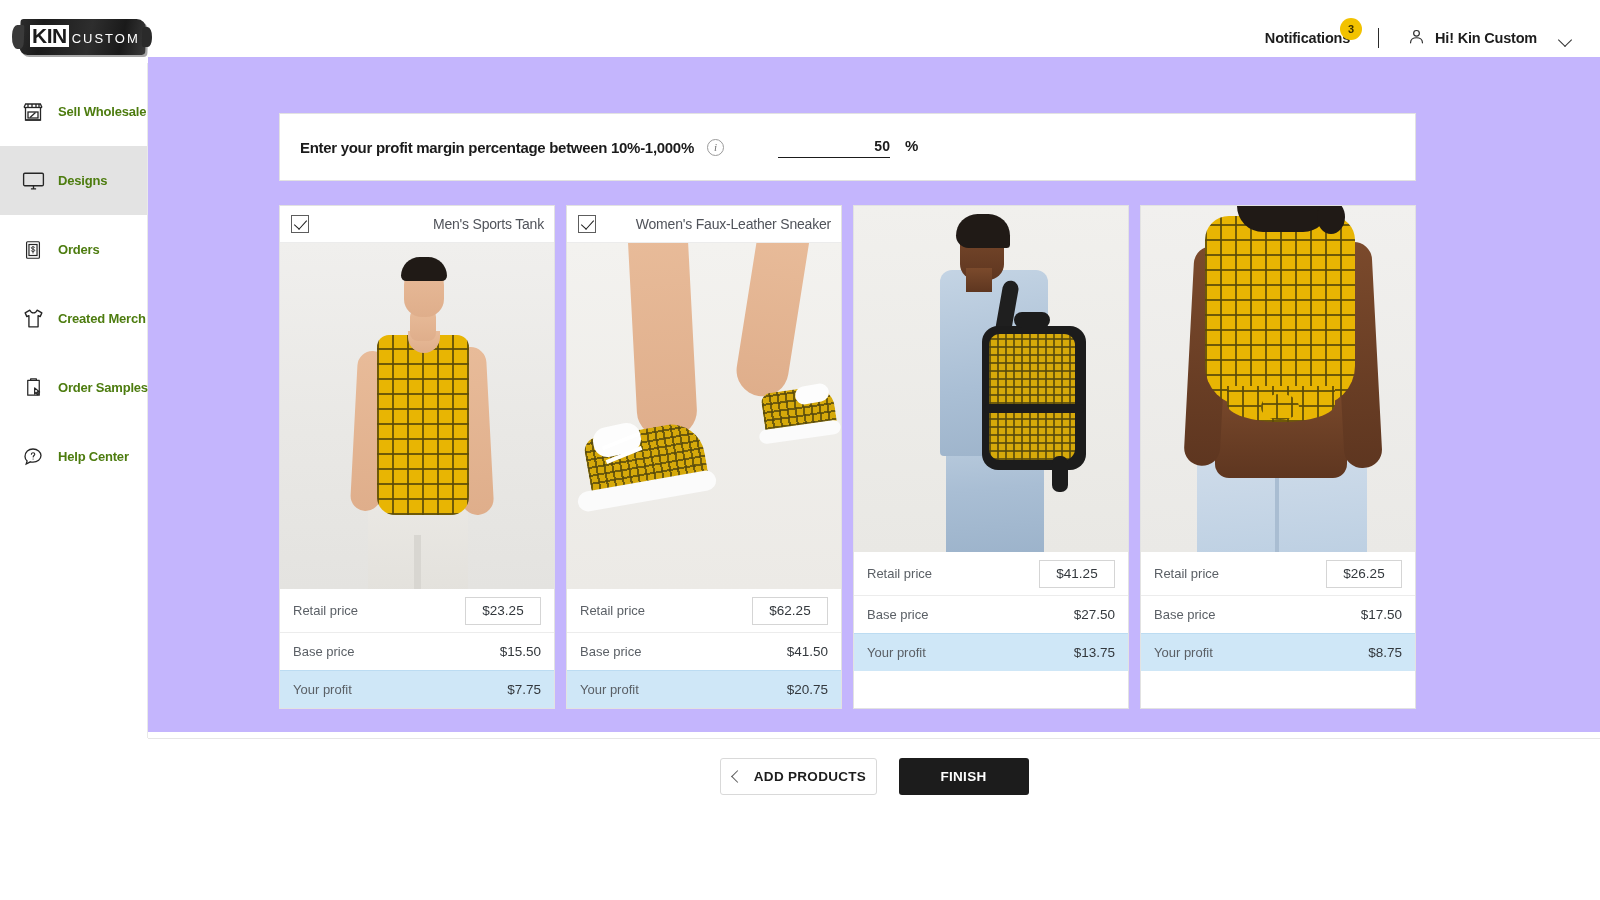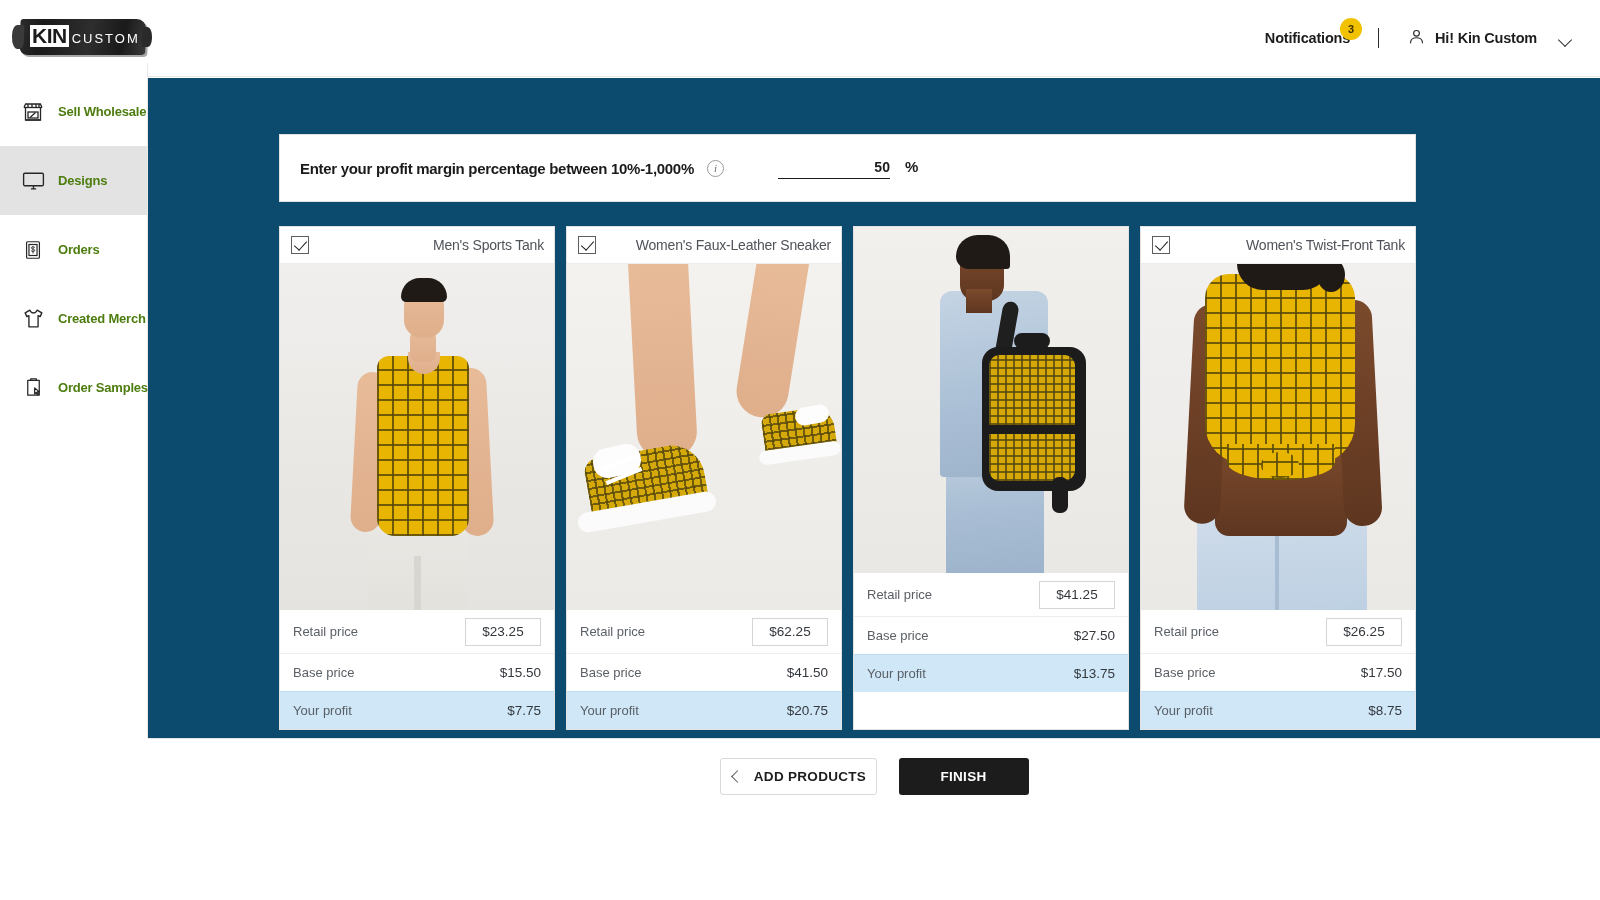--- a/index.html
+++ b/index.html
@@ -93,22 +93,22 @@
   .side-item.active { background: #e3e3e3; }
   .side-ico { width: 26px; height: 26px; flex: 0 0 26px; margin-right: 12px;
               display:flex; align-items:center; justify-content:center; }
   .side-label {
     font-size: 13px; font-weight: bold; color: #4d7c0f;
     letter-spacing: -0.2px; white-space: nowrap;
   }
 
   
   .main {
-    position: absolute; left: 148px; top: 78px; width: 1452px; height: 675px;
-    background: #0c4a6e; overflow: hidden;
+    position: absolute; left: 148px; top: 57px; width: 1452px; height: 675px;
+    background: #c4b5fd; overflow: hidden;
   }
   .margin-bar {
     position: absolute; left: 131px; top: 56px; width: 1137px; height: 68px;
     border: 1px solid #e2e2e2; background: #fff;
     display: flex; align-items: center; padding-left: 20px;
   }
   .margin-text {
     font-size: 15px; font-weight: bold; color: #1b1b1b; letter-spacing: -0.3px;
   }
   .info-ico {
@@ -303,20 +303,30 @@
       <span class="side-ico">
         <svg width="23" height="23" viewBox="0 0 24 24" fill="none" stroke="#262626" stroke-width="1.3" stroke-linejoin="round">
           <path d="M6 4.5h12V20H6z"></path>
           <path d="M9 4.5V3h6v1.5"></path>
           <path d="M13.2 12.4v6.4l1.6-1.7 1.1 2.4 1.3-.6-1.1-2.3h2.2z" fill="#fff"></path>
         </svg>
       </span>
       <span class="side-label">Order Samples</span>
     </div>
 
+    <div class="side-item">
+      <span class="side-ico">
+        <svg width="24" height="24" viewBox="0 0 24 24" fill="none" stroke="#262626" stroke-width="1.3">
+          <path d="M12 4c4.4 0 8 2.9 8 6.6 0 3.6-3.6 6.5-8 6.5-.9 0-1.8-.1-2.6-.3L5.2 19l.9-3c-1.3-1.1-2.1-2.6-2.1-4.4C4 6.9 7.6 4 12 4z"></path>
+          <path d="M10.4 9.3c0-.9.8-1.6 1.7-1.6s1.7.7 1.7 1.6c0 1.2-1.6 1.3-1.6 2.6" stroke-width="1.1" stroke-linecap="round"></path>
+          <circle cx="12.1" cy="14" r=".6" fill="#262626" stroke="none"></circle>
+        </svg>
+      </span>
+      <span class="side-label">Help Center</span>
+    </div>
   </div>
 
   <div class="main">
 
     <div class="margin-bar">
       <span class="margin-text">Enter your profit margin percentage between 10%-1,000%</span>
       <span class="info-ico">i</span>
       <span class="margin-input-wrap">
         <input class="margin-input" type="text" value="50" style="">
         <span class="pct">%</span>
@@ -425,24 +435,20 @@
           <span class="p-label">Base price</span>
           <span class="p-val">$27.50</span>
         </div>
         <div class="p-row profit-row">
           <span class="p-label">Your profit</span>
           <span class="p-val">$13.75</span>
         </div>
       </div>
 
       <div class="card">
-        <div class="card-head">
-          <span class="cb"></span>
-          <span class="card-title">Women's Twist-Front Tank</span>
-        </div>
         <div class="photo">
           <div class="bg-studio" style="background:linear-gradient(180deg,#f1f0ee,#eae9e6);"></div>
 
           <div class="denim" style="position:absolute;left:56px;top:248px;width:170px;height:106px;border-radius:8px;background:linear-gradient(175deg,#cfdcea,#bccfe2);"></div>
           <div style="position:absolute;left:134px;top:256px;width:4px;height:98px;background:#a9bdd2;"></div>
 
           <div class="skin-d" style="position:absolute;left:74px;top:180px;width:132px;height:92px;border-radius:14px;"></div>
 
           <div class="skin-d" style="position:absolute;left:48px;top:40px;width:36px;height:220px;border-radius:18px;transform:rotate(3deg);"></div>
           <div class="skin-d" style="position:absolute;left:198px;top:36px;width:38px;height:226px;border-radius:18px;transform:rotate(-3deg);"></div>

